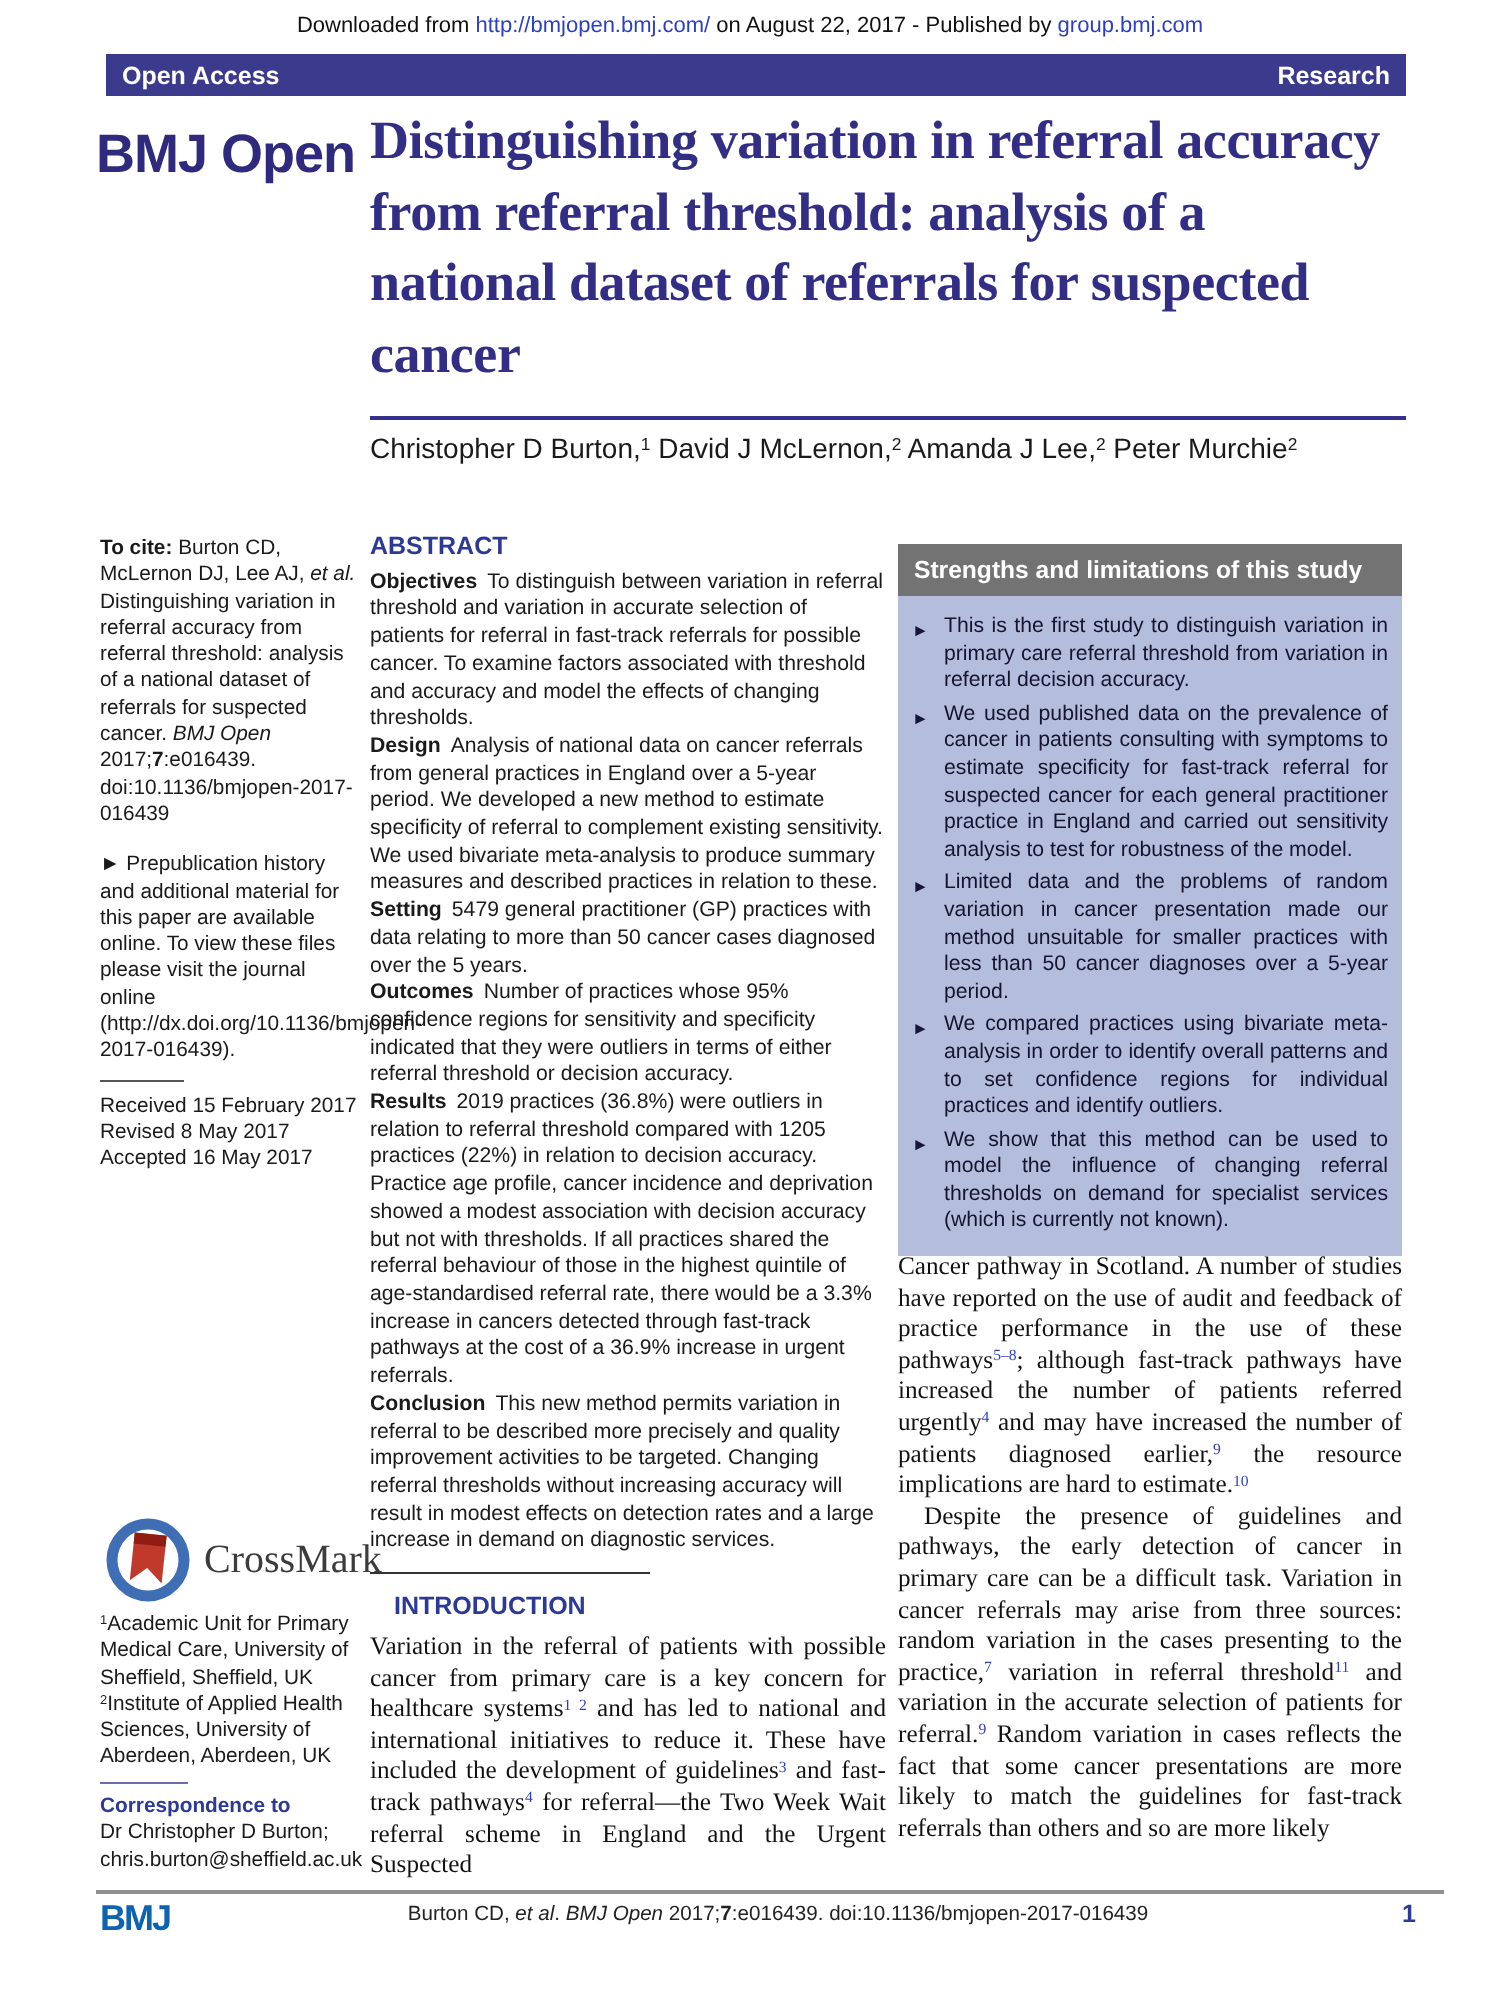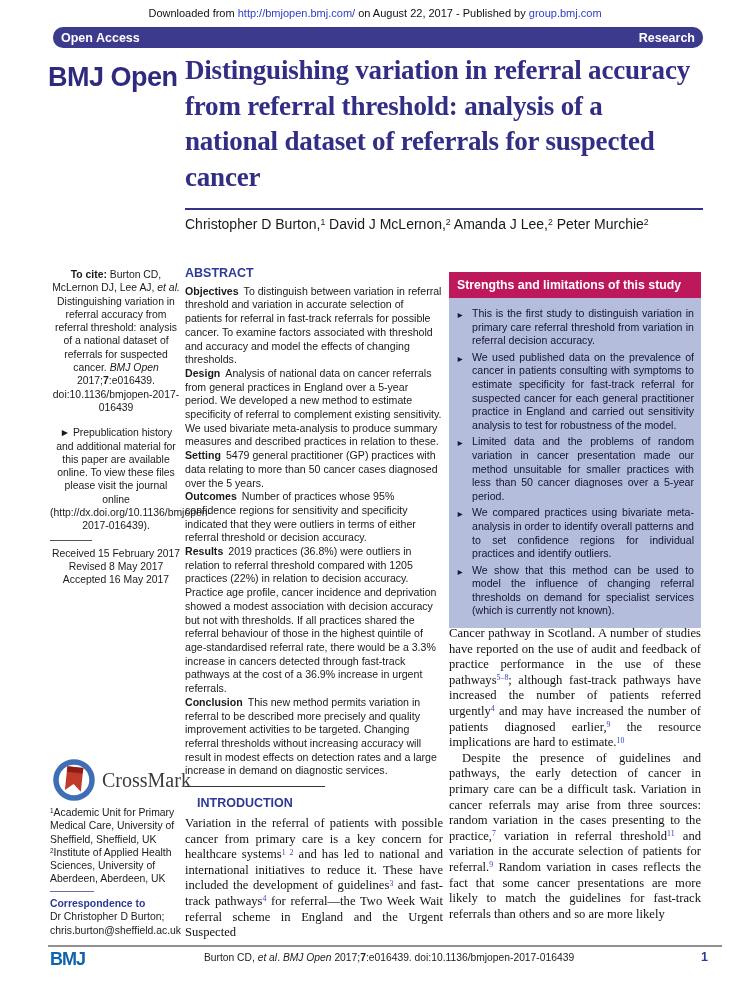--- a/index.html
+++ b/index.html
@@ -13,35 +13,35 @@
   .rlink{color:#2c3ec6}
 
   
   .dl-line{position:absolute;top:7px;left:0;width:750px;text-align:center;
            font-size:11px;color:#111;}
 
   
   .access-bar{position:absolute;top:27px;left:53px;width:650px;height:21px;
               background:#3b3a8c;color:#fff;display:flex;align-items:center;
               justify-content:space-between;padding:0 8px;box-sizing:border-box;
-              font-size:12.5px;font-weight:bold;border-radius:10px;}
+              font-size:12.5px;font-weight:bold;}
 
   
   .journal-logo{position:absolute;top:62px;left:48px;font-size:27px;font-weight:bold;
                 color:#2f2a7e;letter-spacing:-0.5px;}
   .title{position:absolute;top:53px;left:185px;width:515px;margin:0;
          font-family:"Liberation Serif",serif;font-size:27px;line-height:35.5px;
          font-weight:700;color:#322e85;letter-spacing:-0.2px;}
   .author-rule{position:absolute;top:208px;left:185px;width:518px;height:0;
                border-top:2px solid #35318a;}
   .authors{position:absolute;top:216px;left:185px;width:520px;font-size:14px;color:#1a1a1a;}
 
   
   .leftcol{position:absolute;top:268px;left:50px;width:132px;font-size:10.4px;
-           line-height:13.3px;color:#1a1a1a;text-align:center;}
+           line-height:13.3px;color:#1a1a1a;}
   .leftcol p{margin:0;}
   .side-gap{height:12px;}
   .rule-small{width:42px;border-top:1.4px solid #555;margin:7px 0 6px 0;}
   .side-label{color:#2c3a96;font-weight:bold;}
 
   .crossmark{position:absolute;top:758px;left:52px;display:flex;align-items:center;gap:6px;}
   .cm-text{font-family:"Liberation Serif",serif;font-size:20px;color:#3c3c3c;}
 
   .affils{position:absolute;top:806px;left:50px;width:132px;font-size:10.4px;line-height:13.3px;}
   .affils p{margin:0;}
@@ -59,21 +59,21 @@
 
   
   .introduction{position:absolute;top:796px;left:185px;width:258px;}
   .intro-head{margin:0 0 6px 0;font-size:12.5px;font-weight:bold;color:#2c3a96;padding-left:12px;}
   .serif-body{font-family:"Liberation Serif",serif;font-size:12.6px;line-height:15.6px;
               text-align:justify;color:#111;}
   .serif-body p{margin:0;}
 
   
   .strengths{position:absolute;top:272px;left:449px;width:252px;}
-  .str-head{background:#be185d;color:#fff;font-size:12.3px;font-weight:bold;
+  .str-head{background:#737373;color:#fff;font-size:12.3px;font-weight:bold;
             padding:6px 8px;}
   .str-body{background:#b5bddc;padding:9px 7px 10px 7px;font-size:10.6px;
             line-height:13.6px;color:#14142e;}
   .bullet{display:flex;gap:5px;margin-bottom:3px;}
   .bullet:last-child{margin-bottom:0;}
   .bmark{flex:0 0 11px;font-size:8.5px;padding-top:2px;color:#16163a;}
   .btext{flex:1;text-align:justify;}
 
   
   .rightbody{position:absolute;top:626px;left:449px;width:252px;}

